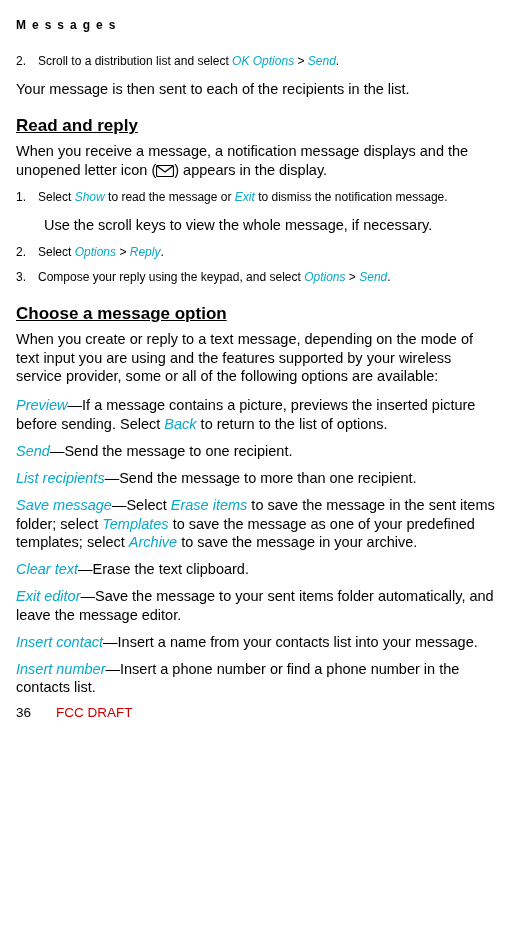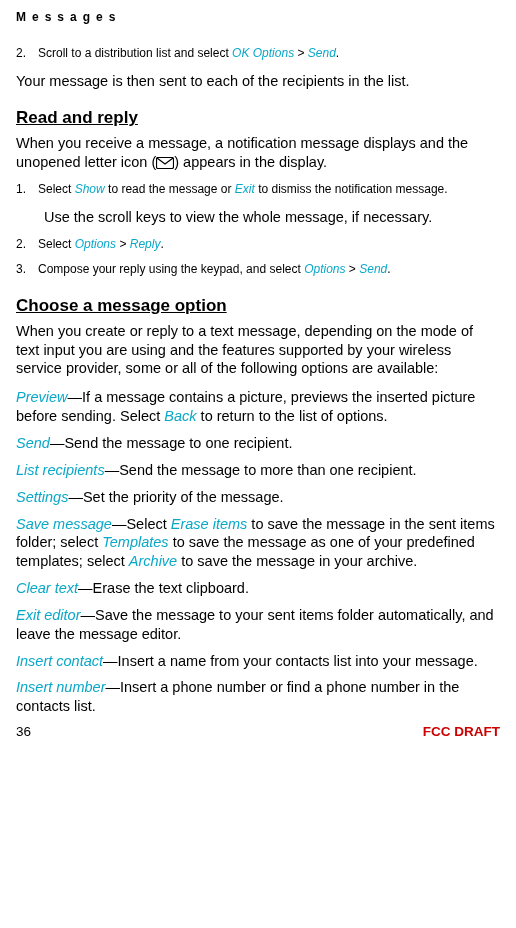--- a/index.html
+++ b/index.html
@@ -4,21 +4,21 @@
 <style>
   body {
     margin: 0;
     padding: 0;
     font-family: Arial, Helvetica, sans-serif;
     background: #fff;
     color: #000;
     width: 516px;
   }
   .page {
-    padding: 10px 16px 8px 16px;
+    padding: 18px 16px 8px 16px;
     box-sizing: border-box;
   }
   .header {
     font-size: 12px;
     font-weight: bold;
     letter-spacing: 6px;
     margin-bottom: 22px;
   }
   .blue { color: #0aa8c8; font-style: italic; }
   .step {
@@ -51,21 +51,21 @@
     vertical-align: -2px;
   }
   .envelope svg { display: block; }
   .footer {
     display: flex;
     align-items: center;
     font-size: 13.5px;
     margin-top: 8px;
   }
   .footer .pagenum { width: 90px; }
-  .footer .fcc { color: #cc0000; font-weight: bold; flex: 1; text-align: right; margin-left:-50px; }
+  .footer .fcc { color: #cc0000; font-weight: normal; flex: 1; text-align: left; margin-left:-50px; }
   .opt { font-size: 14.5px; line-height: 1.3; margin-bottom: 8px; }
 </style>
 </head>
 <body>
 
 <div class="page">
   <div class="header">Messages</div>
 
   <div class="step">
     <span class="num">2.</span><span>Scroll to a distribution list and select </span><span class="blue">OK</span><span>  </span><span class="blue">Options</span><span> &gt; </span><span class="blue">Send</span><span>.</span>
@@ -103,23 +103,20 @@
   <div class="opt">
     <span class="blue">Preview</span><span>—If a message contains a picture, previews the inserted picture before sending. Select </span><span class="blue">Back</span><span> to return to the list of options.</span>
   </div>
   <div class="opt">
     <span class="blue">Send</span><span>—Send the message to one recipient.</span>
   </div>
   <div class="opt">
     <span class="blue">List recipients</span><span>—Send the message to more than one recipient.</span>
   </div>
   <div class="opt">
-    <span class="blue">Settings</span><span>—Set the priority of the message.</span>
-  </div>
-  <div class="opt">
     <span class="blue">Save message</span><span>—Select </span><span class="blue">Erase items</span><span> to save the message in the sent items folder; select </span><span class="blue">Templates</span><span> to save the message as one of your predefined templates; select </span><span class="blue">Archive</span><span> to save the message in your archive.</span>
   </div>
   <div class="opt">
     <span class="blue">Clear text</span><span>—Erase the text clipboard.</span>
   </div>
   <div class="opt">
     <span class="blue">Exit editor</span><span>—Save the message to your sent items folder automatically, and leave the message editor.</span>
   </div>
   <div class="opt">
     <span class="blue">Insert contact</span><span>—Insert a name from your contacts list into your message.</span>

